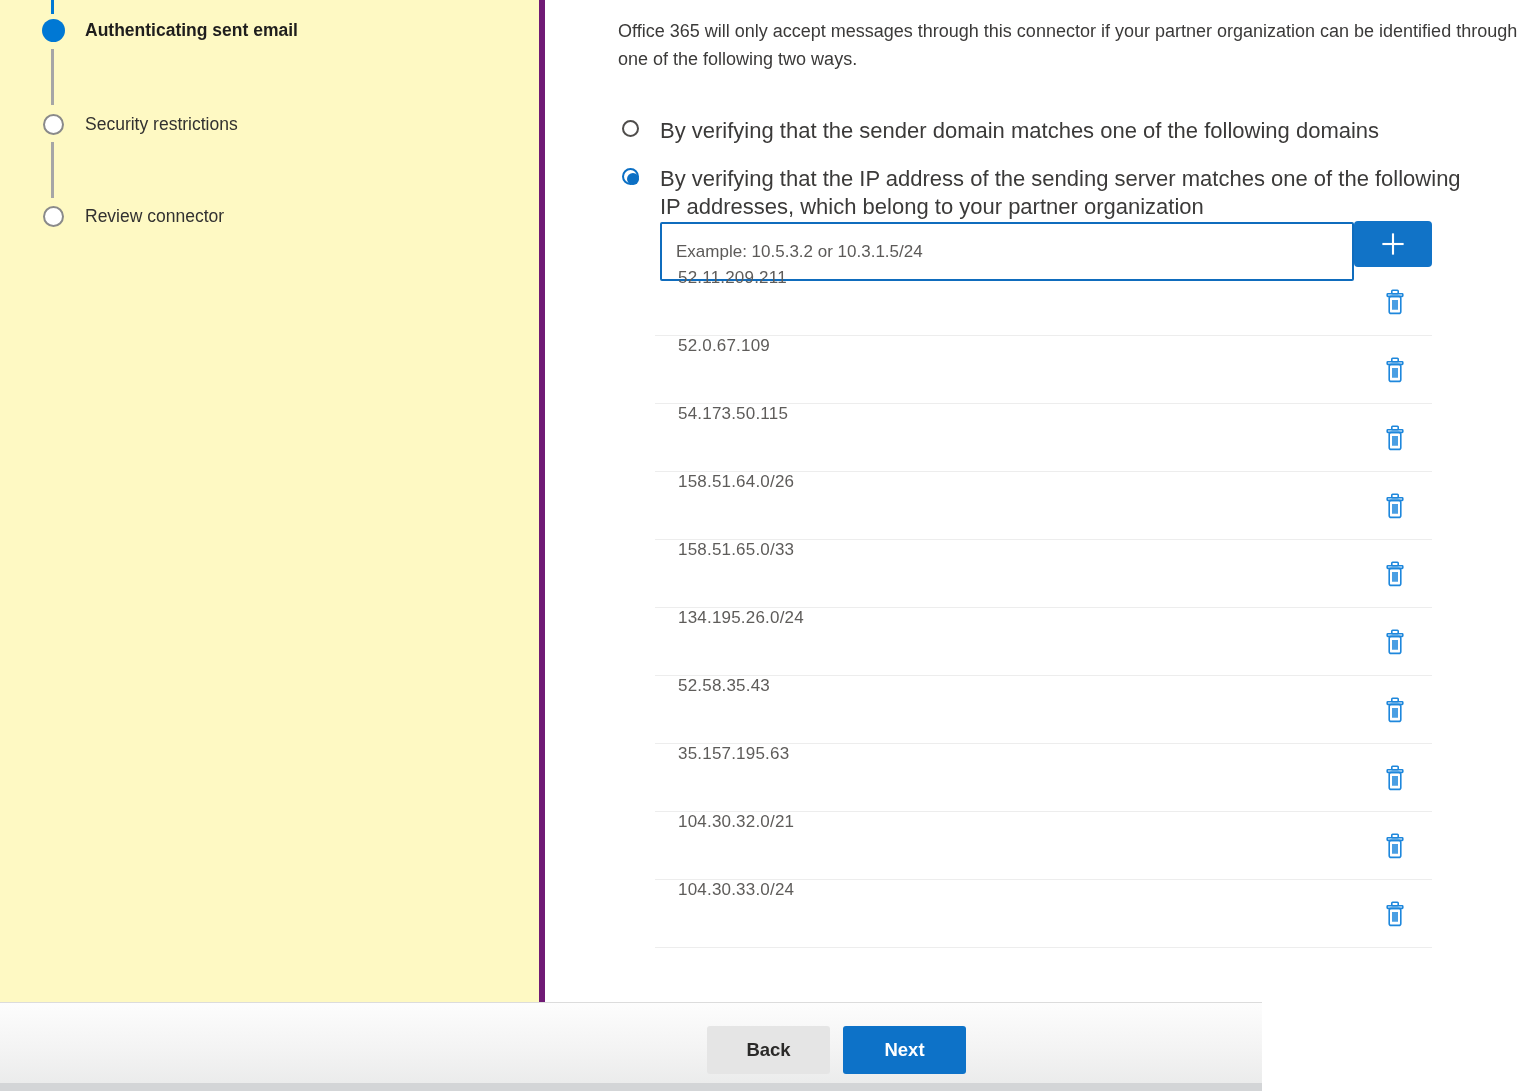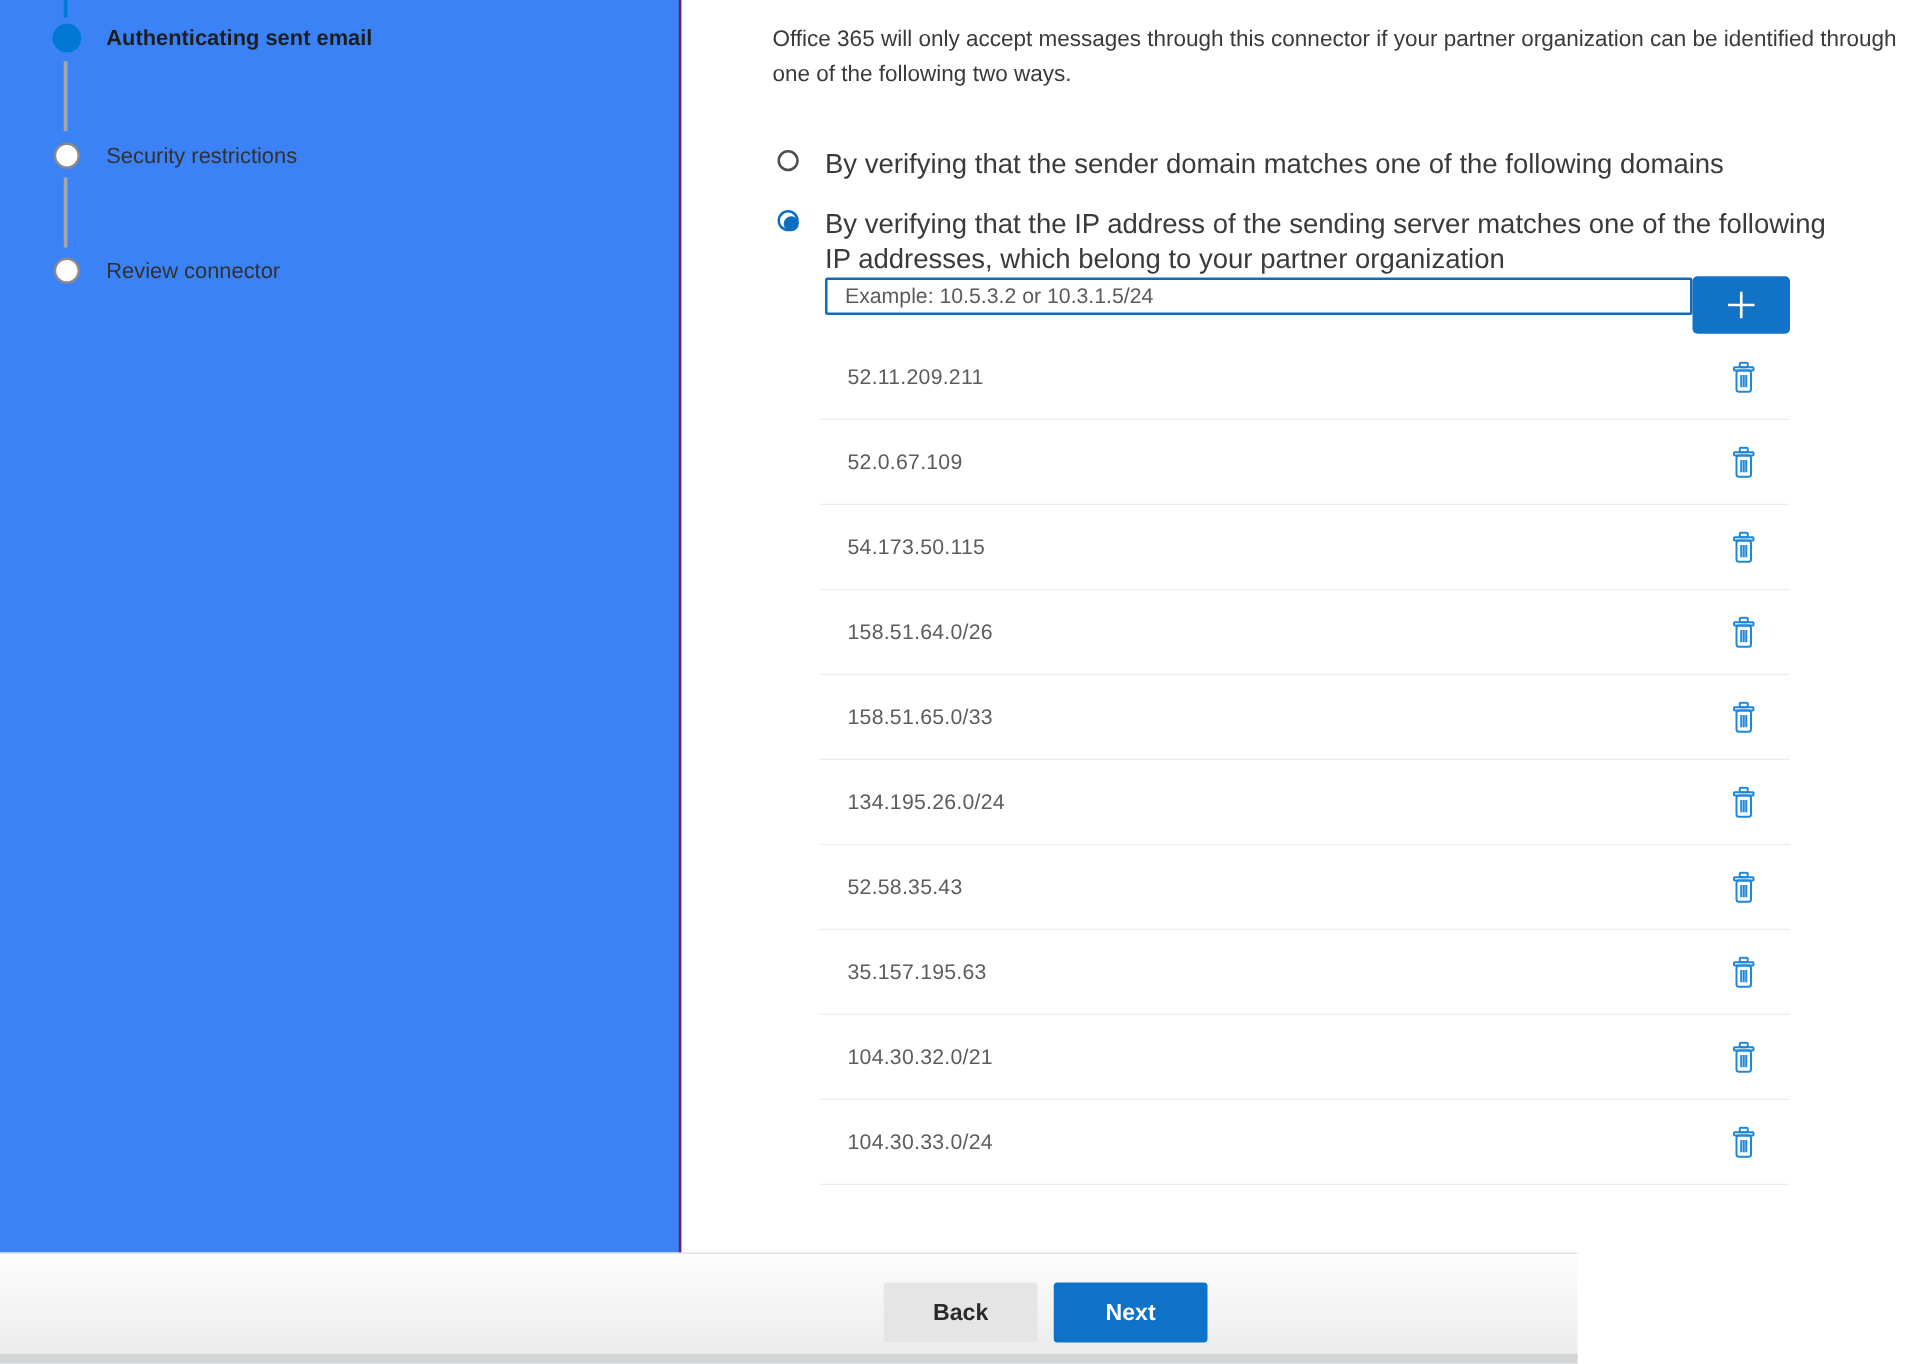--- a/index.html
+++ b/index.html
@@ -7,21 +7,21 @@
   body {
     position: relative;
     background: #ffffff;
     font-family: "Liberation Sans", sans-serif;
     color: #3b3a39;
   }
 
   
   .sidebar {
     position: absolute; left: 0; top: 0; width: 545px; height: 1002px;
-    border-right: 2px solid #701a75; background: #3b82f6;
+    border-right: 6px solid #701a75; background: #fef9c3;
   }
   .step-line { position: absolute; left: 51px; width: 3px; background: #a6a6a6; }
   .step-line.blue { background: #0078d4; }
   .step-circle { position: absolute; border-radius: 50%; }
   .step-circle.active { left: 42px; width: 23px; height: 23px; background: #0078d4; }
   .step-circle.idle { left: 43px; width: 21px; height: 21px; background: #fff; border: 2.5px solid #8a8a8a; }
   .step-label { position: absolute; left: 85px; font-size: 17.5px; line-height: 22px; color: #323130; white-space: nowrap; }
   .step-label.active { font-weight: bold; color: #1f1e1d; }
 
   
@@ -32,34 +32,34 @@
   .radio-opt1 { top: 117px; }
   .radio-opt2 { top: 165px; }
   .radio { width: 17px; height: 17px; min-width: 17px; border-radius: 50%; border: 2.5px solid #4f4d4b; background: #fff; margin-top: 3px; position: relative; cursor: pointer; }
   .radio.selected { border-color: #0b6fc4; }
   .radio.selected::after { content: ""; position: absolute; left: 2.5px; top: 2.5px; width: 12px; height: 12px; border-radius: 50%; background: #0b6fc4; }
   .radio-label { margin-left: 21px; font-size: 22px; line-height: 28px; color: #3b3a39; }
   .radio-opt1 .radio-label { width: 840px; }
   .radio-opt2 .radio-label { width: 825px; }
 
   .ip-input {
-    position: absolute; left: 660px; top: 222px; width: 694px; height: 30px;
+    position: absolute; left: 660px; top: 222px; width: 694px; height: 59px;
     border: 2px solid #0f6cbd; border-radius: 2px; padding: 0 14px;
     font-family: "Liberation Sans", sans-serif; font-size: 17px; color: #323130; outline: none;
   }
   .ip-input::placeholder { color: #5c5a58; opacity: 1; }
   .add-btn {
     position: absolute; left: 1354px; top: 221px; width: 78px; height: 46px;
     background: #1173c7; border: none; border-radius: 4px; cursor: pointer;
     display: flex; align-items: center; justify-content: center;
   }
 
   .ip-list { position: absolute; left: 655px; top: 268px; width: 777px; }
   .ip-row {
-    height: 68px; display: flex; align-items: center; justify-content: space-between;
+    height: 68px; display: flex; justify-content: space-between;
     border-bottom: 1px solid #ededed; padding-left: 23px; padding-right: 24px;
   }
   .ip-text { font-size: 17px; color: #5e5c5a; letter-spacing: 0.2px; }
   .trash-btn { background: none; border: none; cursor: pointer; padding: 2px; display: flex; align-items: center; }
 
   
   .footer {
     position: absolute; left: 0; top: 1002px; width: 1262px; height: 89px;
     border-top: 1px solid #dcdcdc;
     background: linear-gradient(180deg, #fdfdfd 0%, #f3f3f3 55%, #e9eaea 100%);

